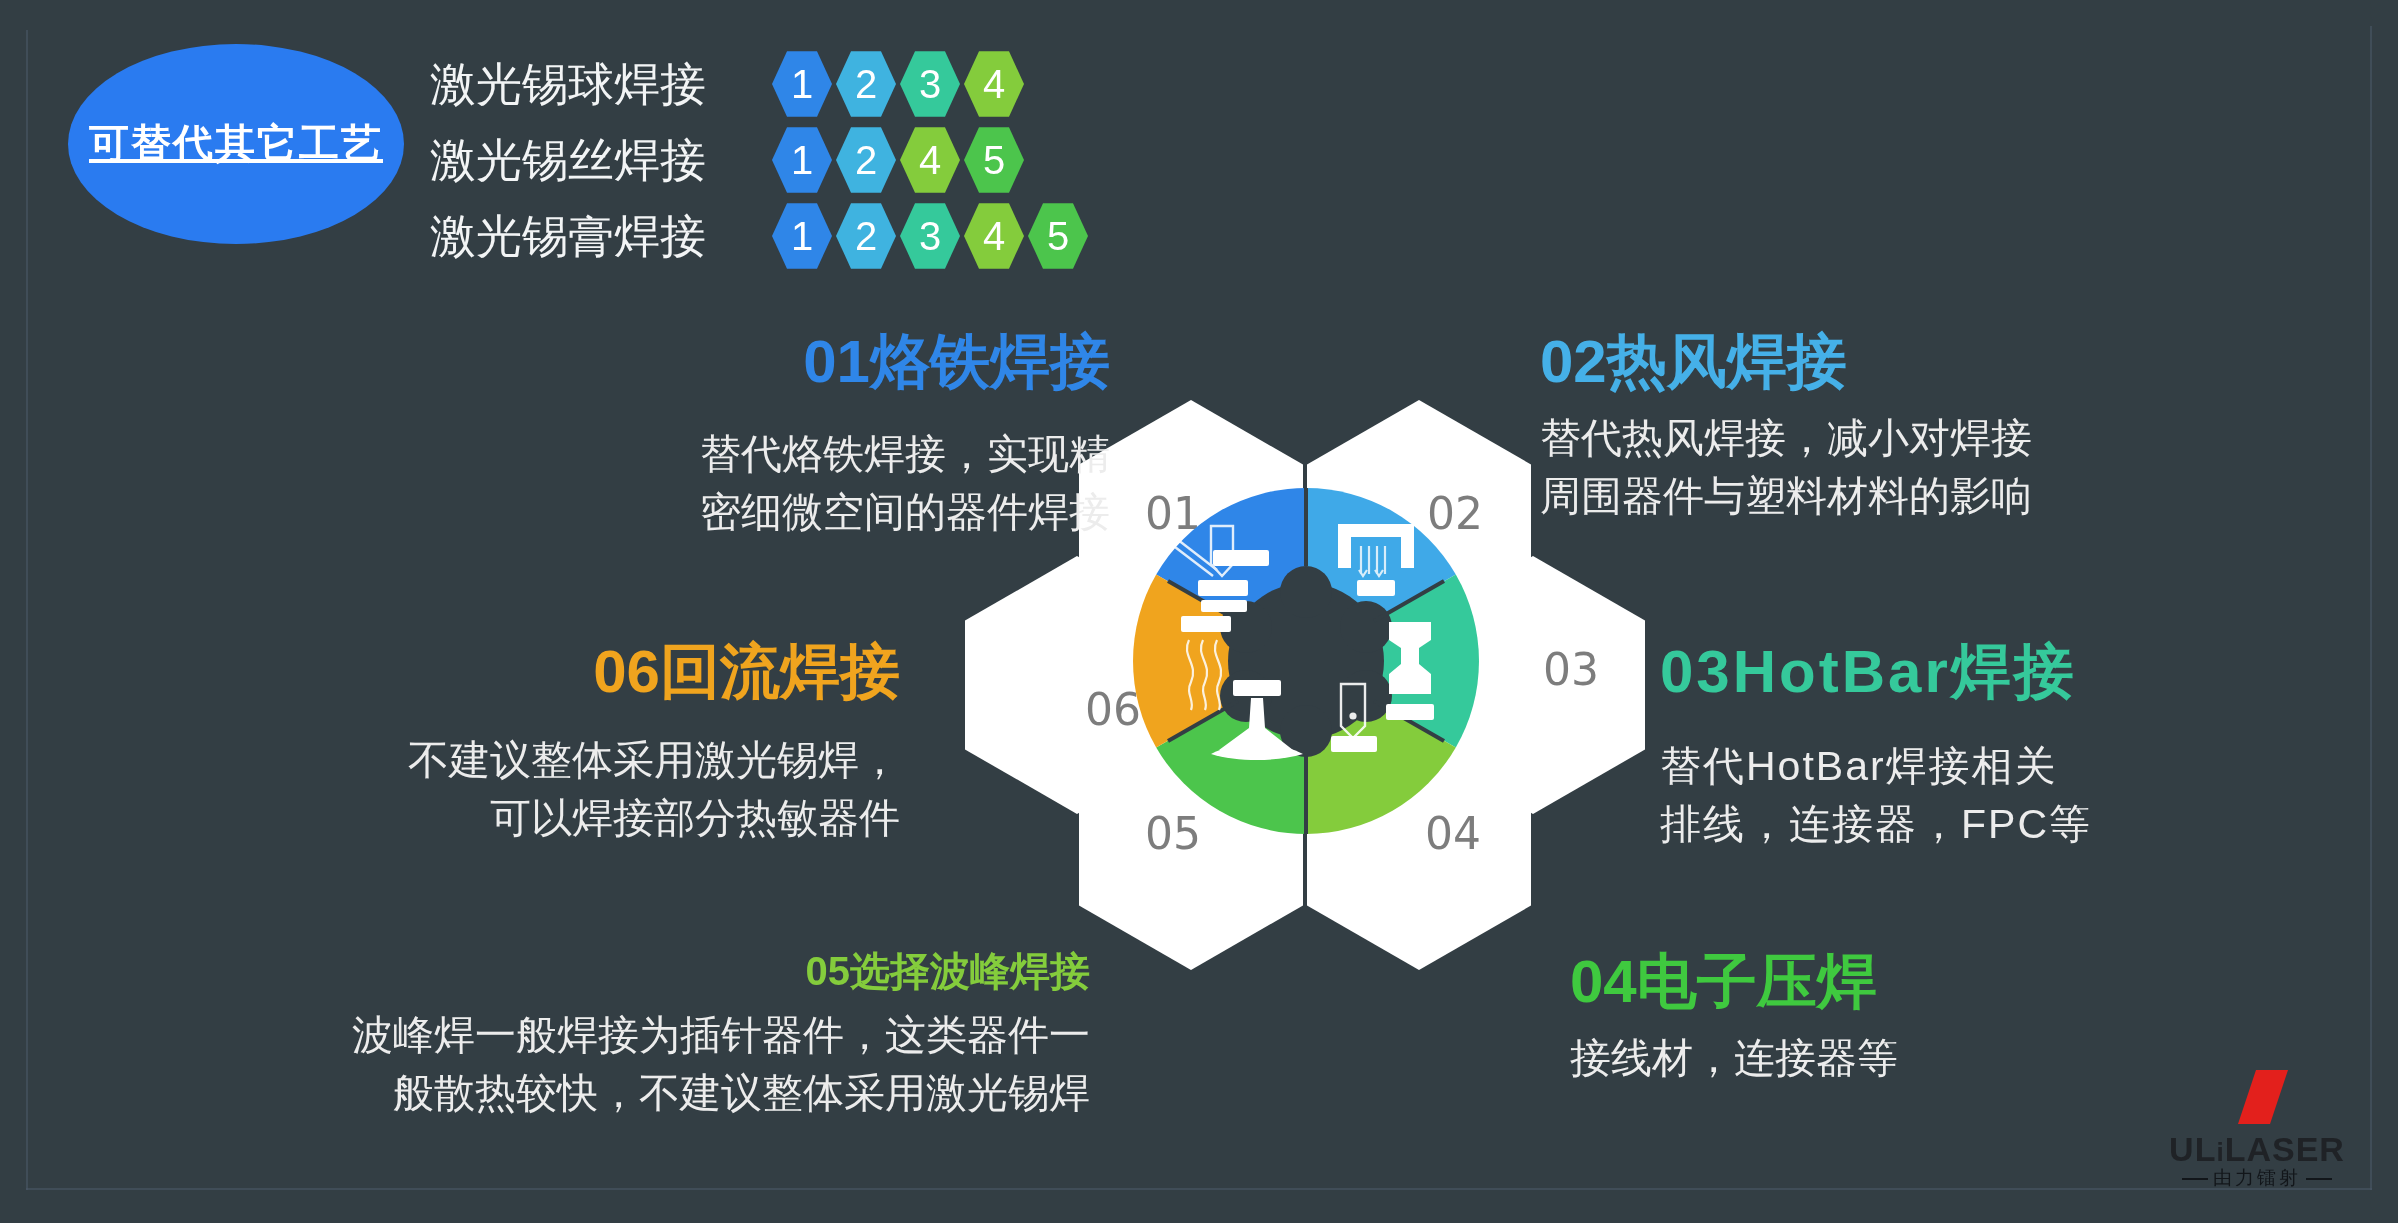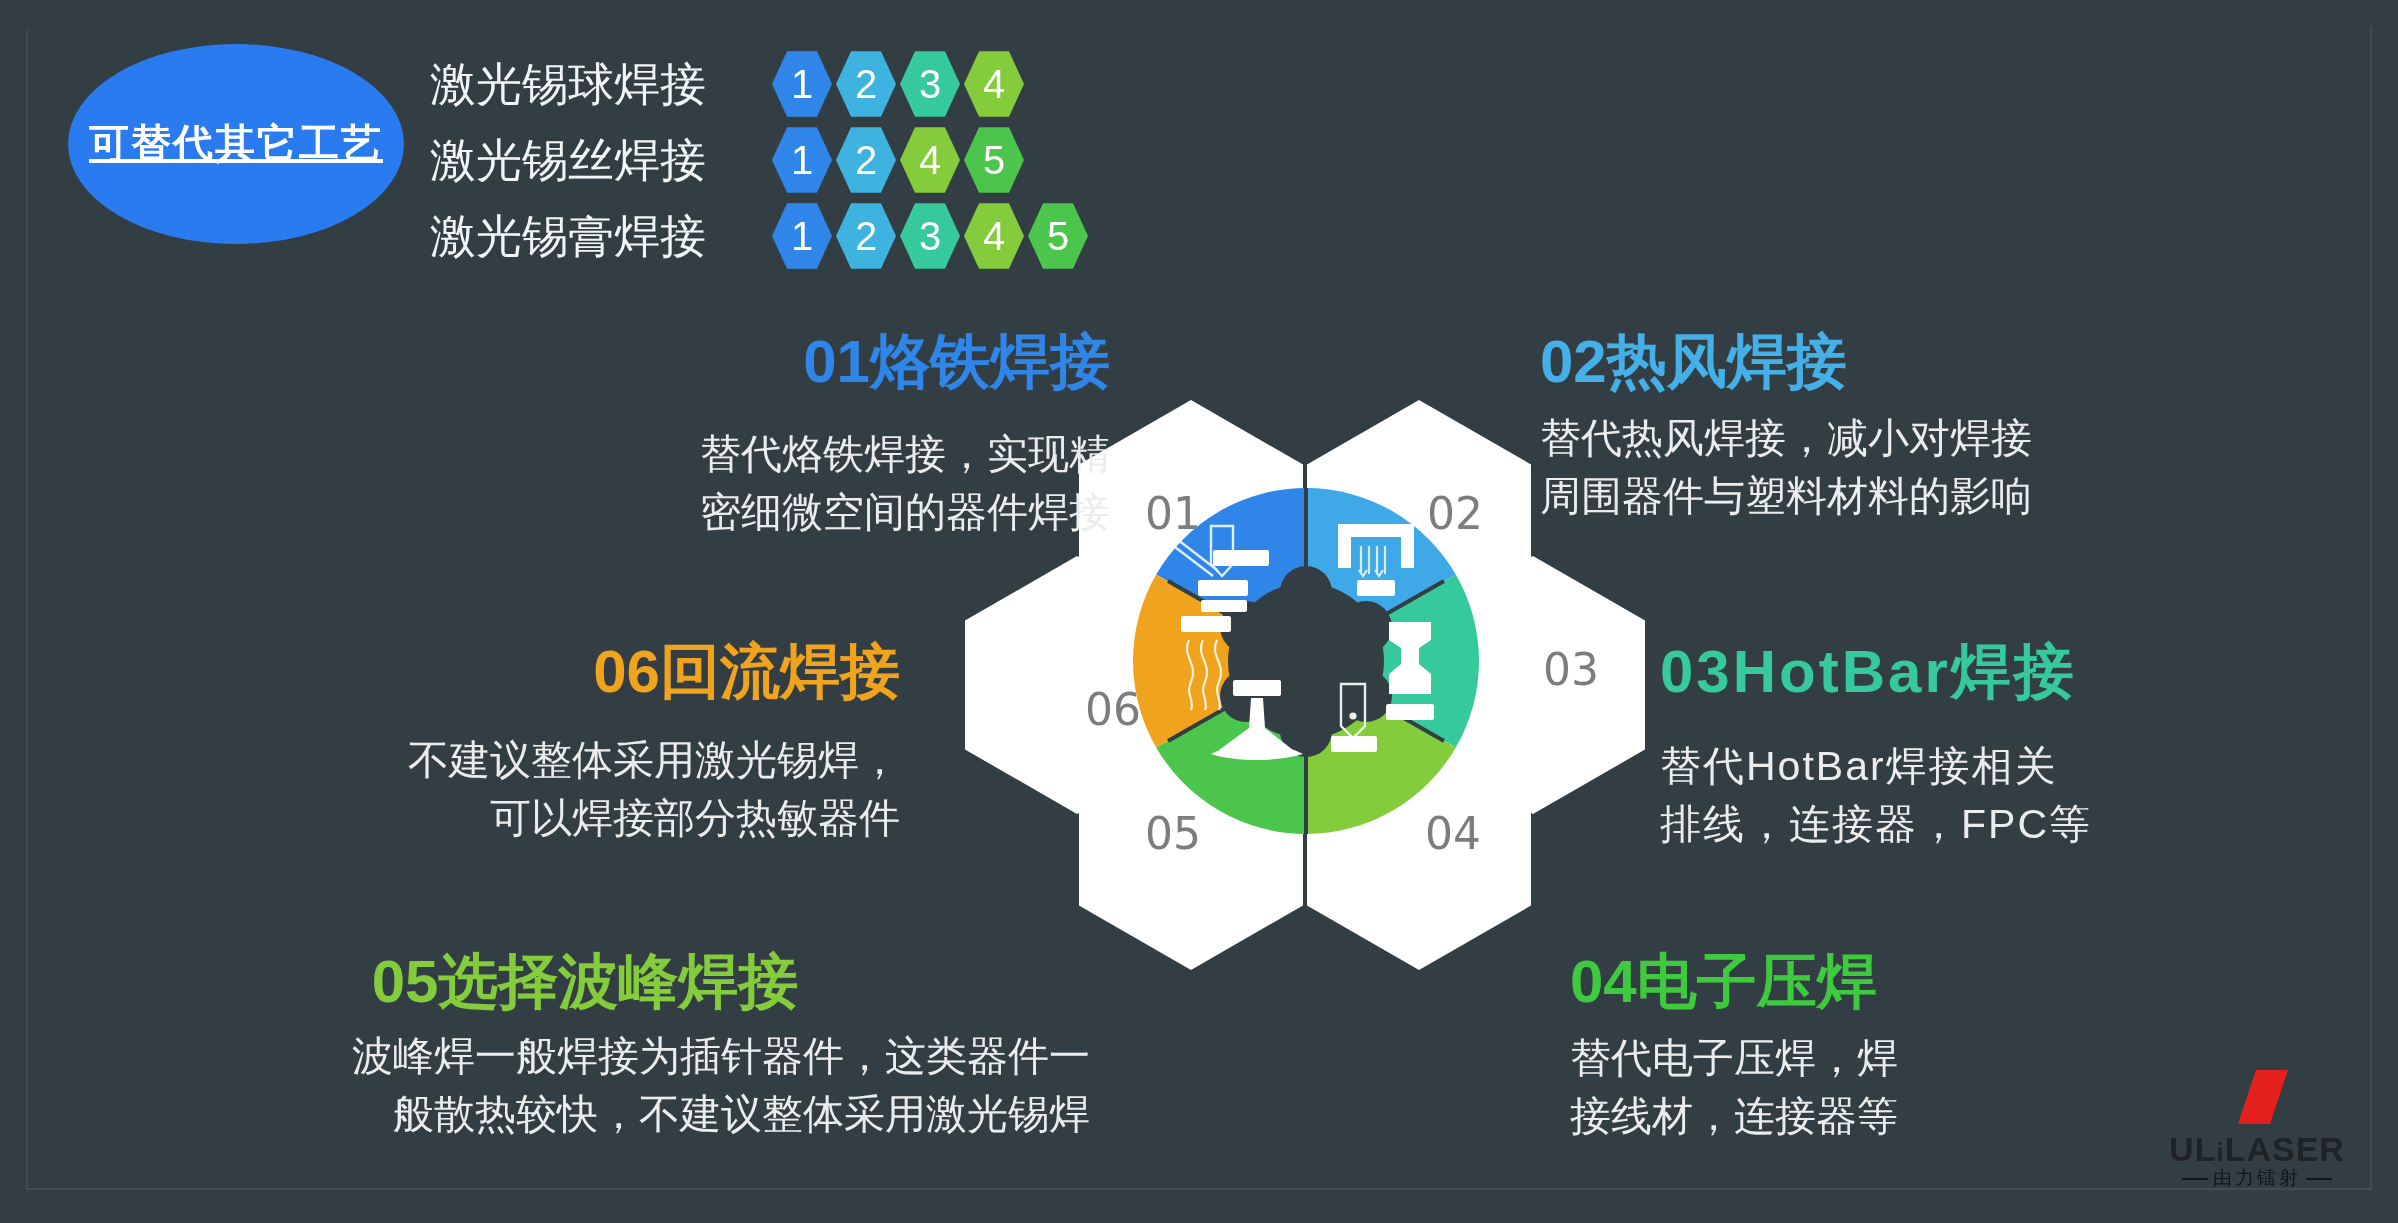--- a/index.html
+++ b/index.html
@@ -83,21 +83,21 @@
 
   .b06{left:220px;top:640px;width:680px;text-align:right;}
   .b06 .hd{font-size:60px;color:#f0a41e;}
   .b06 .bd{margin-top:28px;}
 
   .b03{left:1660px;top:640px;width:740px;text-align:left;}
   .b03 .hd{font-size:60px;color:#35c99b;letter-spacing:3px;}
   .b03 .bd{margin-top:34px;letter-spacing:2px;}
 
   .b05{left:80px;top:950px;width:1010px;text-align:right;}
-  .b05 .hd{font-size:60px;color:#84cc3c;text-align:center;}
+  .b05 .hd{font-size:40px;color:#84cc3c;}
   .b05 .bd{margin-top:14px;}
 
   .b04{left:1570px;top:950px;width:640px;text-align:left;}
   .b04 .hd{font-size:60px;color:#3fc93f;}
   .b04 .bd{margin-top:16px;}
 
   
   #logo{position:absolute;left:2152px;top:1072px;width:210px;height:112px;}
   .logo-word{
     position:absolute;left:0px;top:60px;width:210px;text-align:center;
@@ -341,21 +341,20 @@
     <div class="hd" style="color: rgb(132, 204, 60);">05选择波峰焊接</div>
     <div class="bd">
       <div>波峰焊一般焊接为插针器件，这类器件一</div>
       <div>般散热较快，不建议整体采用激光锡焊</div>
     </div>
   </div>
 
   <div class="block b04">
     <div class="hd" style="color: rgb(63, 201, 63);">04电子压焊</div>
     <div class="bd">
-      <div>替代电子压焊，焊</div>
       <div>接线材，连接器等</div>
     </div>
   </div>
 
   <div id="logo">
     <svg width="210" height="70" style="position:absolute;left:0;top:-6px;">
       <polygon points="104,4 136,4 118,58 86,58" fill="#e3201c"></polygon>
     </svg>
     <div class="logo-word" style="color: rgb(31, 34, 38);"><span>UL</span><span class="i-small">i</span><span>LASER</span></div>
     <div class="logo-sub"><span class="dash"></span><span>由力镭射</span><span class="dash"></span></div>

